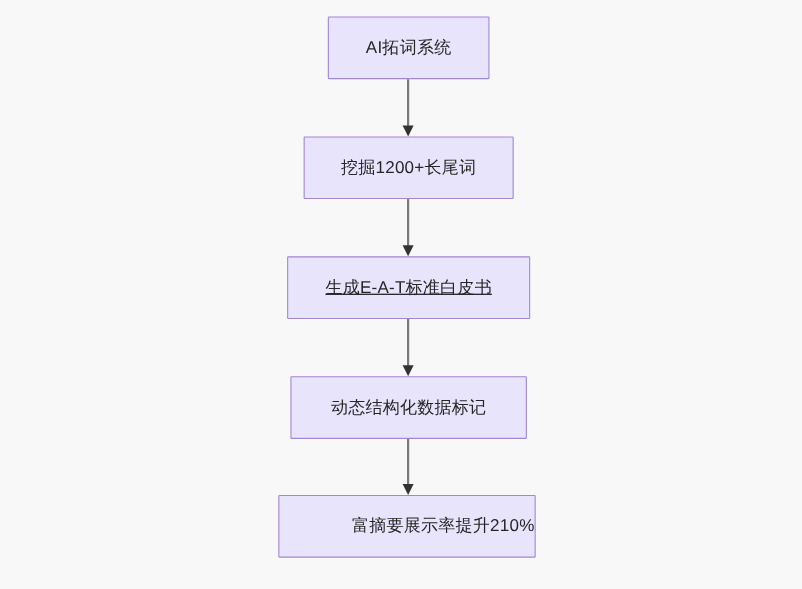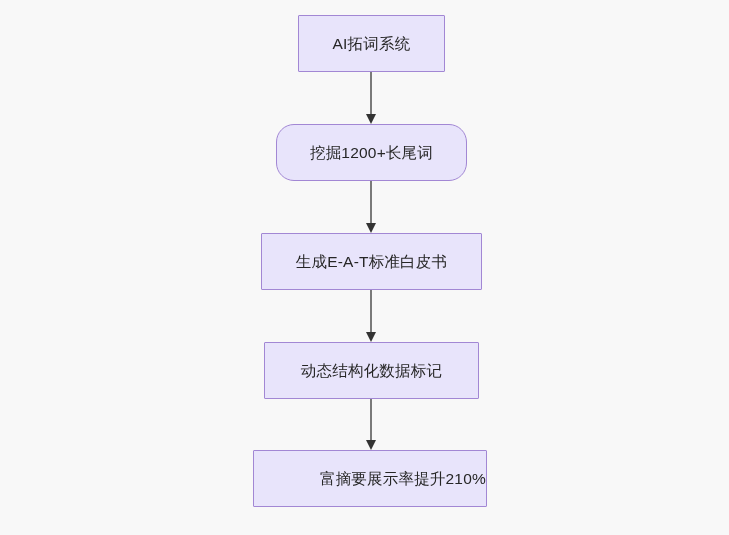--- a/index.html
+++ b/index.html
@@ -72,25 +72,25 @@
 
   <svg class="edge" style="left:361px; top:399px;" width="20" height="51" viewBox="0 0 20 51">
     <line class="edge-line" x1="10" y1="0" x2="10" y2="43"></line>
     <polygon class="edge-head" points="10,51 5,41 15,41"></polygon>
   </svg>
 
   <div class="node" style="left:298px; top:15px; width:147px; height:57px;">
     <span class="node-label">AI拓词系统</span>
   </div>
 
-  <div class="node" style="left:276px; top:124px; width:191px; height:57px;border-radius:18px;">
+  <div class="node" style="left:276px; top:124px; width:191px; height:57px;">
     <span class="node-label">挖掘1200+长尾词</span>
   </div>
 
-  <div class="node" style="left:261px; top:233px; width:221px; height:57px;">
+  <div class="node" style="left:261px; top:233px; width:221px; height:57px;text-decoration:underline;">
     <span class="node-label">生成E-A-T标准白皮书</span>
   </div>
 
   <div class="node" style="left:264px; top:342px; width:215px; height:57px;">
     <span class="node-label">动态结构化数据标记</span>
   </div>
 
   <div class="node" style="left:253px; top:450px; width:234px; height:57px;justify-content:flex-end;">
     <span class="node-label">富摘要展示率提升210%</span>
   </div>

